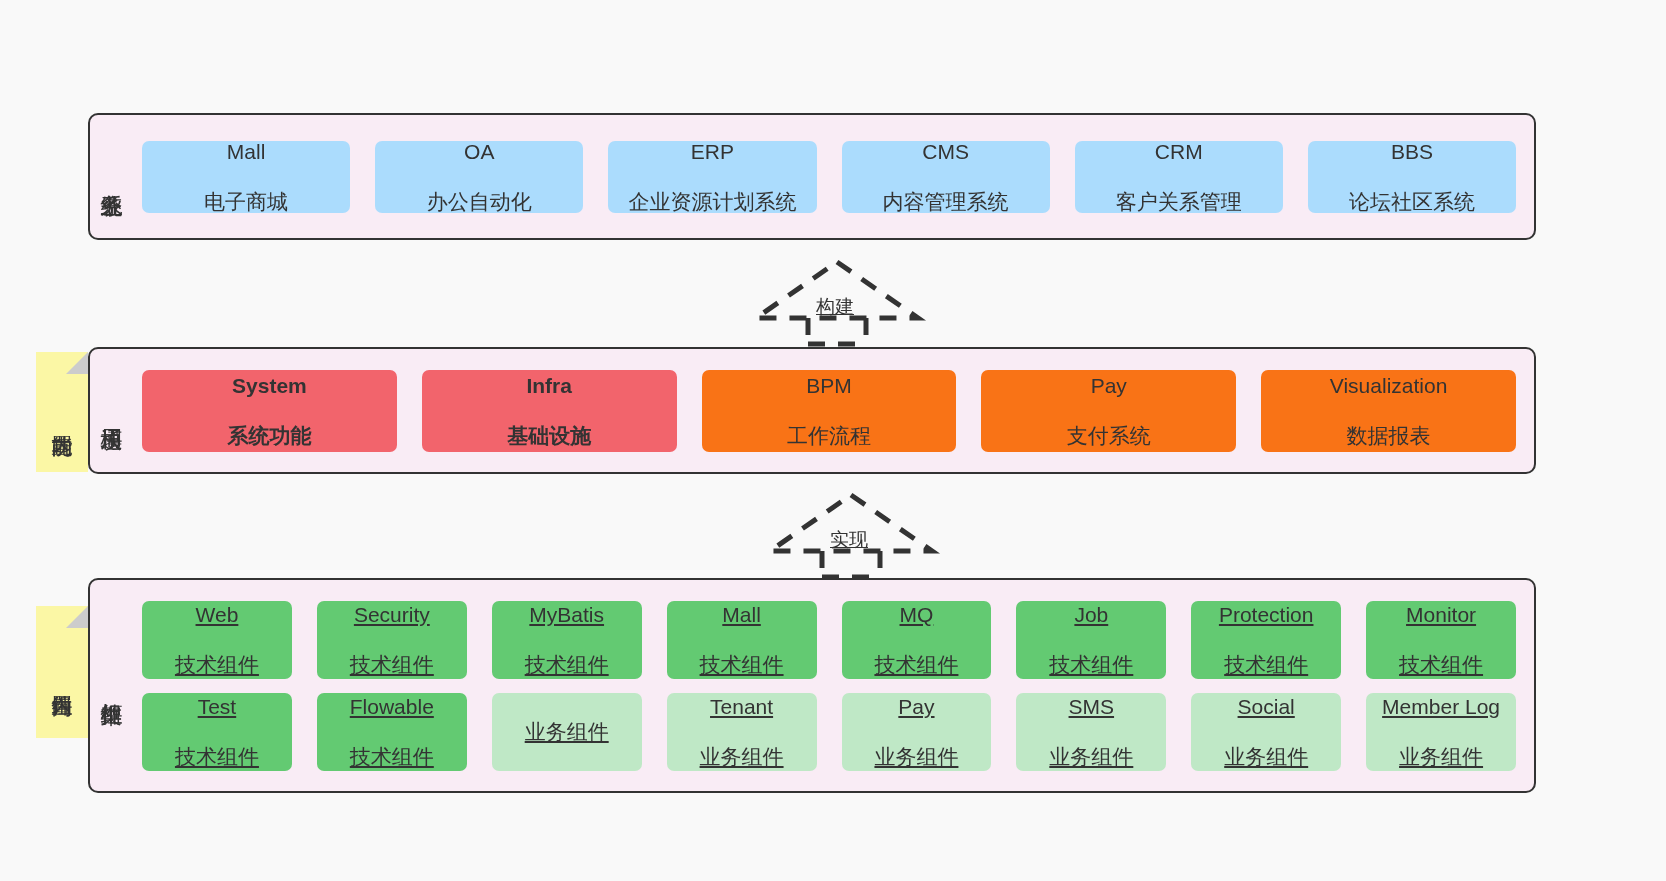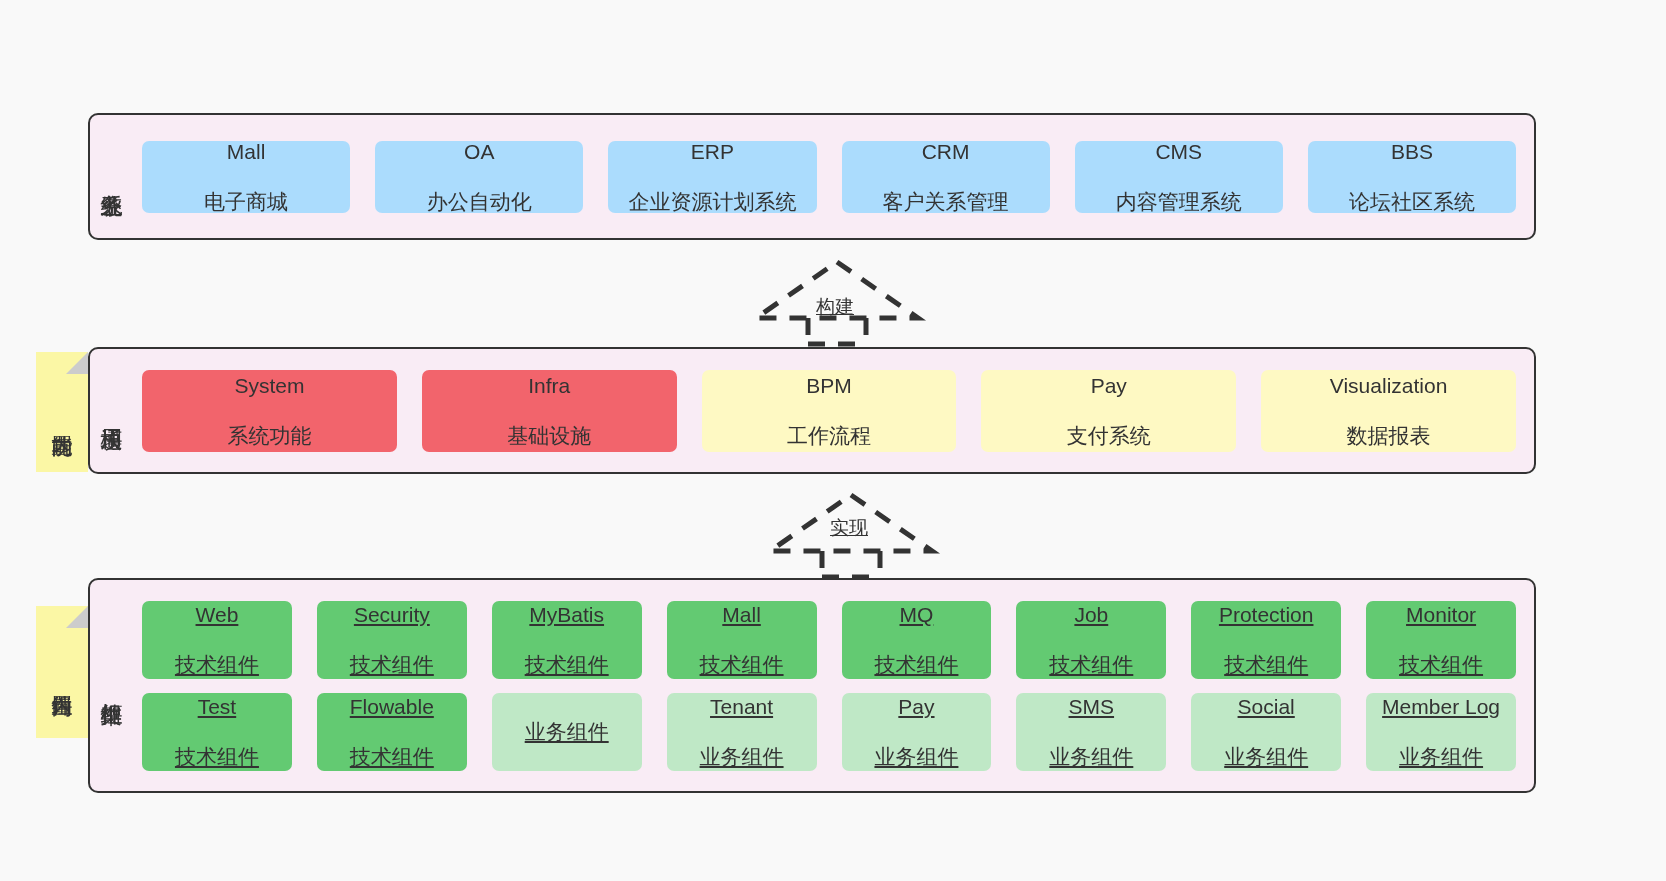--- a/index.html
+++ b/index.html
@@ -91,22 +91,22 @@
   #layer-business .layer-title { font-size: 22px; }
 
   
   #layer-common {
     left: 88px;
     top: 347px;
     width: 1448px;
     height: 127px;
   }
   #layer-common .cell { height: 82px; }
-  .c-red   { background: #f2646c; }
-  .c-pink  { background: #fef9c3; }
+  .c-red   { background: #f2646c; font-weight: bold; }
+  .c-pink  { background: #f97316; }
 
   
   #layer-framework {
     left: 88px;
     top: 578px;
     width: 1448px;
     height: 215px;
     text-decoration: underline;
   }
   #layer-framework .cell { height: 78px; }
@@ -155,21 +155,21 @@
     font-size: 19px;
     color: #333333;
     background: transparent;
     white-space: nowrap;
     user-select: none;
     text-decoration: underline;
   }
   #conn-build { left: 752px; top: 258px; width: 170px; height: 88px; }
   #conn-impl  { left: 766px; top: 491px; width: 170px; height: 88px; }
   #conn-build .connector-label { left: 64px; top: 36px; }
-  #conn-impl  .connector-label { left: 64px; top: 24px; }
+  #conn-impl  .connector-label { left: 64px; top: 36px; }
 </style>
 </head>
 <body>
 
 <div id="canvas">
 
   <div class="note" id="note-common">
     <span>内置功能</span>
   </div>
   <div class="note" id="note-framework">
@@ -186,26 +186,26 @@
         </div>
         <div class="cell">
           <span class="ln">OA</span>
           <span class="ln">办公自动化</span>
         </div>
         <div class="cell">
           <span class="ln">ERP</span>
           <span class="ln">企业资源计划系统</span>
         </div>
         <div class="cell">
+          <span class="ln">CMS</span>
+          <span class="ln">内容管理系统</span>
+        </div>
+        <div class="cell">
           <span class="ln">CRM</span>
           <span class="ln">客户关系管理</span>
-        </div>
-        <div class="cell">
-          <span class="ln">CMS</span>
-          <span class="ln">内容管理系统</span>
         </div>
         <div class="cell">
           <span class="ln">BBS</span>
           <span class="ln">论坛社区系统</span>
         </div>
       </div>
     </div>
   </div>
 
   <div class="connector" id="conn-build">

